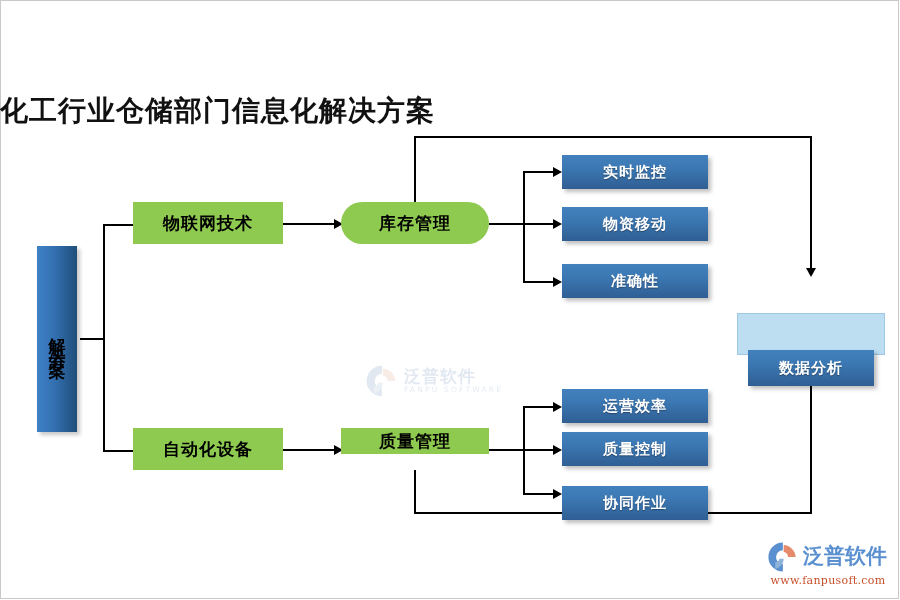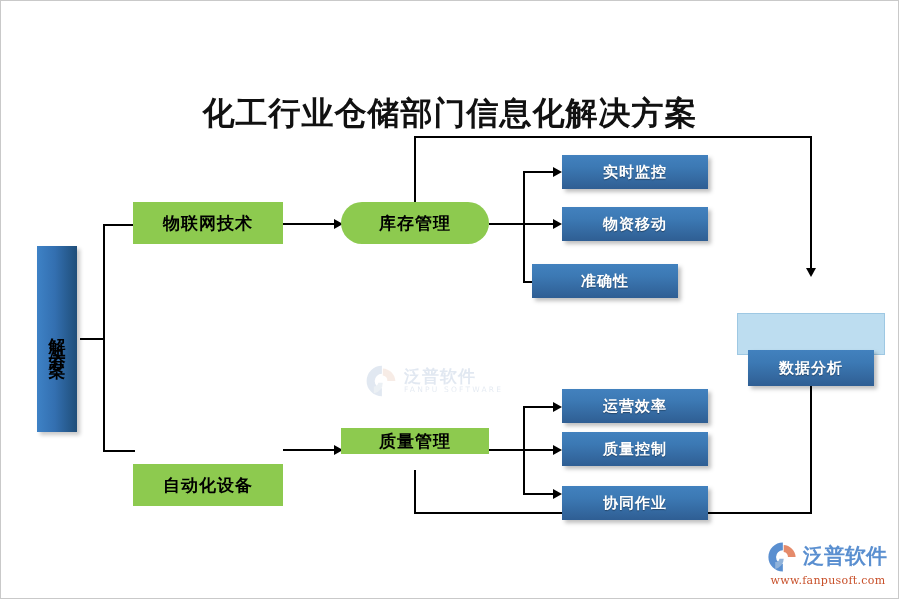--- a/index.html
+++ b/index.html
@@ -14,22 +14,22 @@
 
   
   .frame{
     position:absolute;left:0;top:0;width:899px;height:599px;
     border:1px solid #c9c9c9;box-sizing:border-box;pointer-events:none;
   }
 
   
   .title{
     position:absolute;left:0;top:92px;width:900px;
-    text-align:center;
-    font-size:32px;font-weight:bold;color:#111;
+    text-align:left;
+    font-size:28px;font-weight:bold;color:#111;
     letter-spacing:1px;
     white-space:nowrap;
   }
 
   
   .node{position:absolute;box-sizing:border-box;display:flex;align-items:center;justify-content:center;}
 
   .green{
     background:#8DCA4F;
     color:#000;
@@ -155,39 +155,39 @@
   <div class="ln v" style="left:810px;top:383px;height:130px;"></div>
 
   <div class="node root" style="left:37px;top:246px;width:40px;height:186px;">
     <span>解决方案</span>
   </div>
 
   <div class="node green" style="left:133px;top:202px;width:150px;height:42px;justify-content:center;">
     <span>物联网技术</span>
   </div>
 
-  <div class="node green" style="left:133px;top:428px;width:150px;height:42px;margin-top:36px;">
+  <div class="node green" style="left:133px;top:428px;width:150px;height:42px;">
     <span>自动化设备</span>
   </div>
 
   <div class="node green" style="left:341px;top:202px;width:148px;height:42px;border-radius:21px;">
     <span>库存管理</span>
   </div>
 
   <div class="node green" style="left:341px;top:428px;width:148px;height:26px;">
     <span>质量管理</span>
   </div>
 
   <div class="node blue" style="left:562px;top:155px;width:146px;height:34px;">
     <span>实时监控</span>
   </div>
   <div class="node blue" style="left:562px;top:207px;width:146px;height:34px;">
     <span>物资移动</span>
   </div>
-  <div class="node blue" style="left:532px;top:264px;width:146px;height:34px;">
+  <div class="node blue" style="left:562px;top:264px;width:146px;height:34px;">
     <span>准确性</span>
   </div>
 
   <div class="node blue" style="left:562px;top:389px;width:146px;height:34px;">
     <span>运营效率</span>
   </div>
   <div class="node blue" style="left:562px;top:432px;width:146px;height:34px;">
     <span>质量控制</span>
   </div>
   <div class="node blue" style="left:562px;top:477px;width:146px;height:34px;margin-top:9px;">

